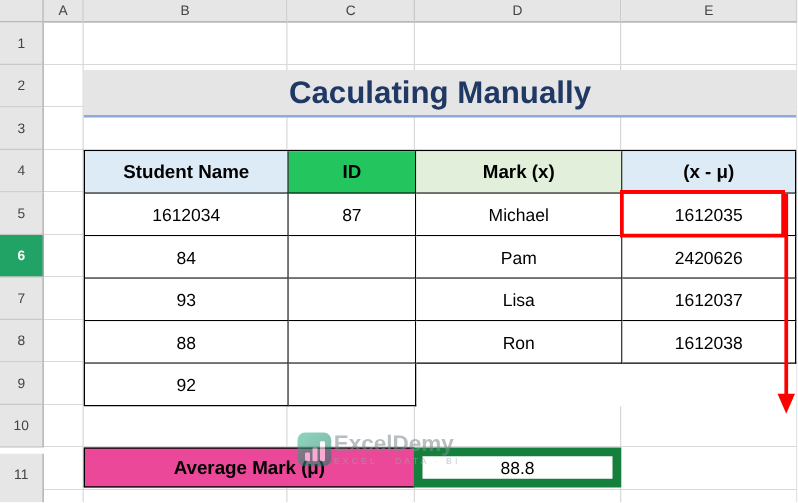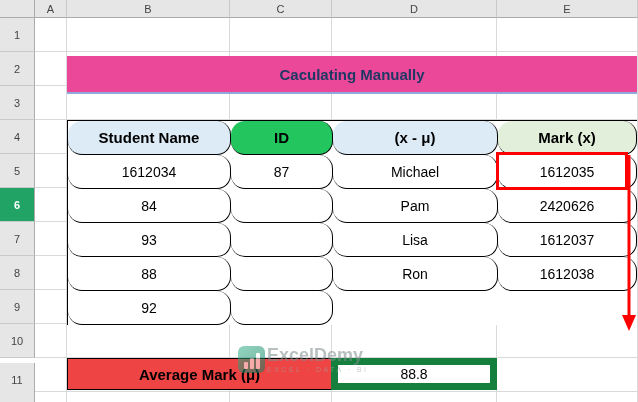--- a/index.html
+++ b/index.html
@@ -14,35 +14,35 @@
     border-right:1px solid #C9C9C9;border-bottom:1px solid #ABABAB;box-sizing:border-box;
     display:flex;align-items:center;justify-content:center;font-size:11px;color:#444;}
   .rowhdr{position:absolute;left:0;width:35px;height:34px;background:#E6E6E6;
     border-right:1px solid #ABABAB;border-bottom:1px solid #C9C9C9;box-sizing:border-box;
     display:flex;align-items:center;justify-content:center;font-size:11px;color:#444;}
   .rowhdr.sel{background:#21A366;color:#fff;font-weight:bold;}
   .grid-bg{position:absolute;left:35px;top:18px;width:603px;height:384px;
     background:repeating-linear-gradient(to bottom,transparent 0 33px,#D9D9D9 33px 34px);}
   .vline{position:absolute;top:18px;bottom:0;width:1px;background:#D9D9D9;}
   
-  .title{position:absolute;left:67px;top:56px;width:570px;height:38px;background:#ec4899;
+  .title{position:absolute;left:67px;top:56px;width:570px;height:38px;background:#e5e5e5;
     border-bottom:2px solid #8EA9DB;box-sizing:border-box;z-index:1;
     display:flex;align-items:center;justify-content:center;
-    font-size:15px;font-weight:bold;color:#1F3864;}
+    font-size:25px;font-weight:bold;color:#1F3864;}
   .tbl{position:absolute;left:67px;top:120px;z-index:1;display:grid;
     grid-template-columns:163px 102px 165px 139px;grid-auto-rows:34px;
     border-top:1px solid #000;border-left:1px solid #000;background:#fff;}
   .cell{border-right:1px solid #000;border-bottom:1px solid #000;box-sizing:border-box;
-    display:flex;align-items:center;justify-content:center;font-size:14px;background:#fff;border-radius:14px;}
+    display:flex;align-items:center;justify-content:center;font-size:14px;background:#fff;}
   .th{font-weight:bold;font-size:15px;}
   .fill-blue{background:#DDEBF7;}
   .fill-peach{background:#22c55e;}
   .fill-green{background:#E2EFDA;}
   .avg-label{position:absolute;left:67px;top:358px;width:265px;height:32px;z-index:1;
-    background:#ef4444;border:1px solid #000;box-sizing:border-box;
+    background:#ec4899;border:1px solid #000;box-sizing:border-box;
     display:flex;align-items:center;justify-content:center;font-size:15px;font-weight:bold;}
   .avg-value{position:absolute;left:331px;top:358px;width:166px;height:32px;z-index:1;
     background:#fff;border:7px solid #15803d;box-sizing:border-box;
     display:flex;align-items:center;justify-content:center;font-size:14px;}
   
   .wm{position:absolute;left:238px;top:346px;z-index:2;opacity:.55;pointer-events:none;
     display:flex;align-items:center;gap:2px;}
   .wm-icon{width:27px;height:27px;border-radius:6px;box-sizing:border-box;
     background:linear-gradient(135deg,#35b289,#0e7a5f);
     display:flex;align-items:flex-end;justify-content:center;gap:2px;padding:4px 5px;}
@@ -85,22 +85,22 @@
   <div class="rowhdr" style="top:290px">9</div>
   <div class="rowhdr" style="top:324px">10</div>
   <div class="rowhdr" style="top:363px">11</div>
   <div class="rowhdr" style="top:392px;height:10px;border-bottom:none"></div>
 
   <div class="title">Caculating Manually</div>
 
   <div class="tbl">
     <div class="cell th fill-blue">Student Name</div>
     <div class="cell th fill-peach">ID</div>
+    <div class="cell th fill-green">Mark (x)</div>
     <div class="cell th fill-blue">(x - μ)</div>
-    <div class="cell th fill-green">Mark (x)</div>
 
     <div class="cell">1612034</div>
     <div class="cell">87</div>
 
     <div class="cell">Michael</div>
     <div class="cell">1612035</div>
     <div class="cell">84</div>
     <div class="cell"></div>
 
     <div class="cell">Pam</div>

